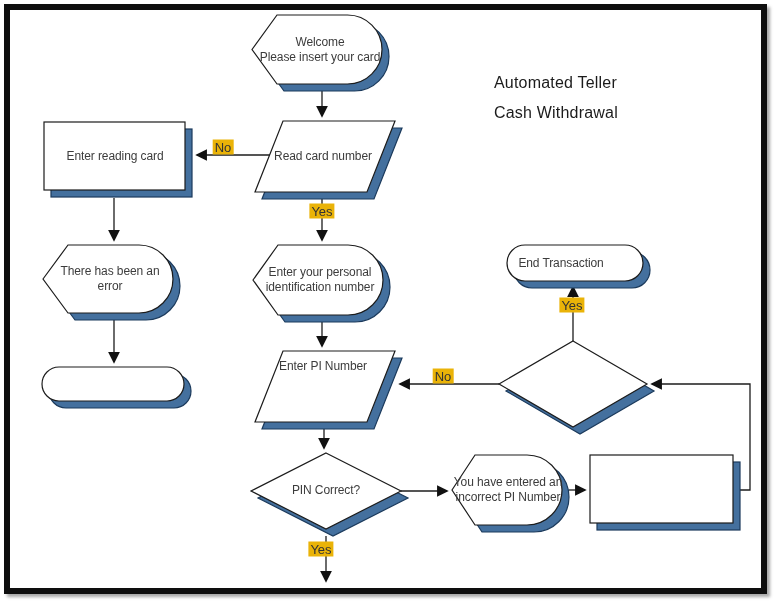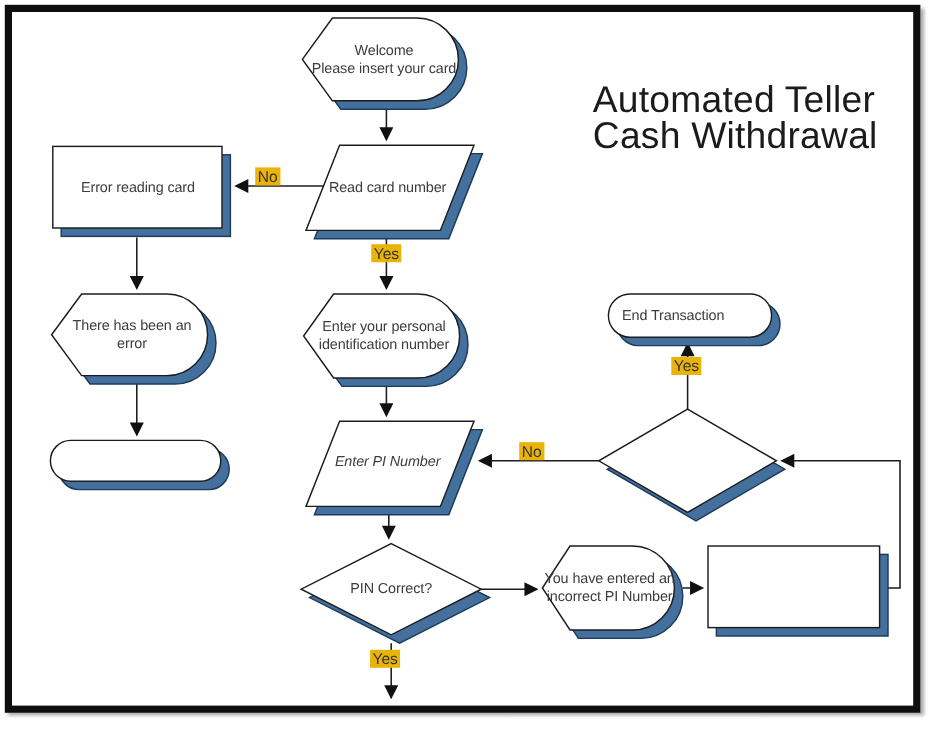--- a/index.html
+++ b/index.html
@@ -8,21 +8,21 @@
          box-sizing:border-box;box-shadow:3px 3px 3px #a8a8a8;background:#ffffff;}
   svg.diagram{position:absolute;left:0;top:0;}
   .shape{fill:#ffffff;stroke:#1c1c1c;stroke-width:1.2;}
   .shadow{fill:#44709e;stroke:#1b3a5c;stroke-width:1.2;}
   .edge{fill:none;stroke:#1c1c1c;stroke-width:1.3;}
   .node-label{position:absolute;display:flex;align-items:center;justify-content:center;
               text-align:center;font-size:12px;line-height:15px;color:#3c3c3c;
               white-space:pre;letter-spacing:-0.1px;}
   .edge-label{position:absolute;transform:translate(-50%,-50%);font-size:13px;color:#333333;
               background:#eab308;padding:0 2px;line-height:15px;}
-  .title{position:absolute;left:494px;top:68px;font-size:31px;line-height:30px;color:#1b1b1b;
+  .title{position:absolute;left:494px;top:68px;font-size:16px;line-height:30px;color:#1b1b1b;
          white-space:pre;letter-spacing:0.2px;}
 </style>
 </head>
 <body>
 
 <div class="canvas">
   <div class="frame"></div>
 
   <svg class="diagram" width="777" height="609" viewBox="0 0 777 609">
     <defs>
@@ -101,27 +101,27 @@
     </g>
 
     <g>
       <rect class="shadow" x="514" y="252" width="136" height="36" rx="18"></rect>
       <rect class="shape" x="507" y="245" width="136" height="36" rx="18"></rect>
     </g>
   </svg>
 
   <div class="node-label" style="left:250px;top:18px;width:140px;height:64px;">Welcome
 Please insert your card</div>
-  <div class="node-label" style="left:46px;top:124px;width:138px;height:64px;">Error reading card</div>
+  <div class="node-label" style="left:46px;top:124px;width:138px;height:64px;">Enter reading card</div>
   <div class="node-label" style="left:262px;top:123px;width:122px;height:67px;text-align:center;">Read card number</div>
   <div class="node-label" style="left:52px;top:247px;width:116px;height:64px;">There has been an
 error</div>
   <div class="node-label" style="left:260px;top:247px;width:120px;height:66px;">Enter your personal
 identification number</div>
-  <div class="node-label" style="left:262px;top:351px;width:122px;height:67px;font-style:italic;">Enter PI Number</div>
+  <div class="node-label" style="left:262px;top:333px;width:122px;height:67px;">Enter PI Number</div>
   <div class="node-label" style="left:254px;top:455px;width:144px;height:70px;">PIN Correct?</div>
   <div class="node-label" style="left:458px;top:457px;width:100px;height:66px;">You have entered an
 incorrect PI Number</div>
   <div class="node-label" style="left:507px;top:245px;width:108px;height:36px;">End Transaction</div>
 
   <span class="edge-label" style="left:223px;top:147px;">No</span>
   <span class="edge-label" style="left:322px;top:211px;">Yes</span>
   <span class="edge-label" style="left:443px;top:376px;">No</span>
   <span class="edge-label" style="left:572px;top:305px;">Yes</span>
   <span class="edge-label" style="left:321px;top:549px;">Yes</span>

